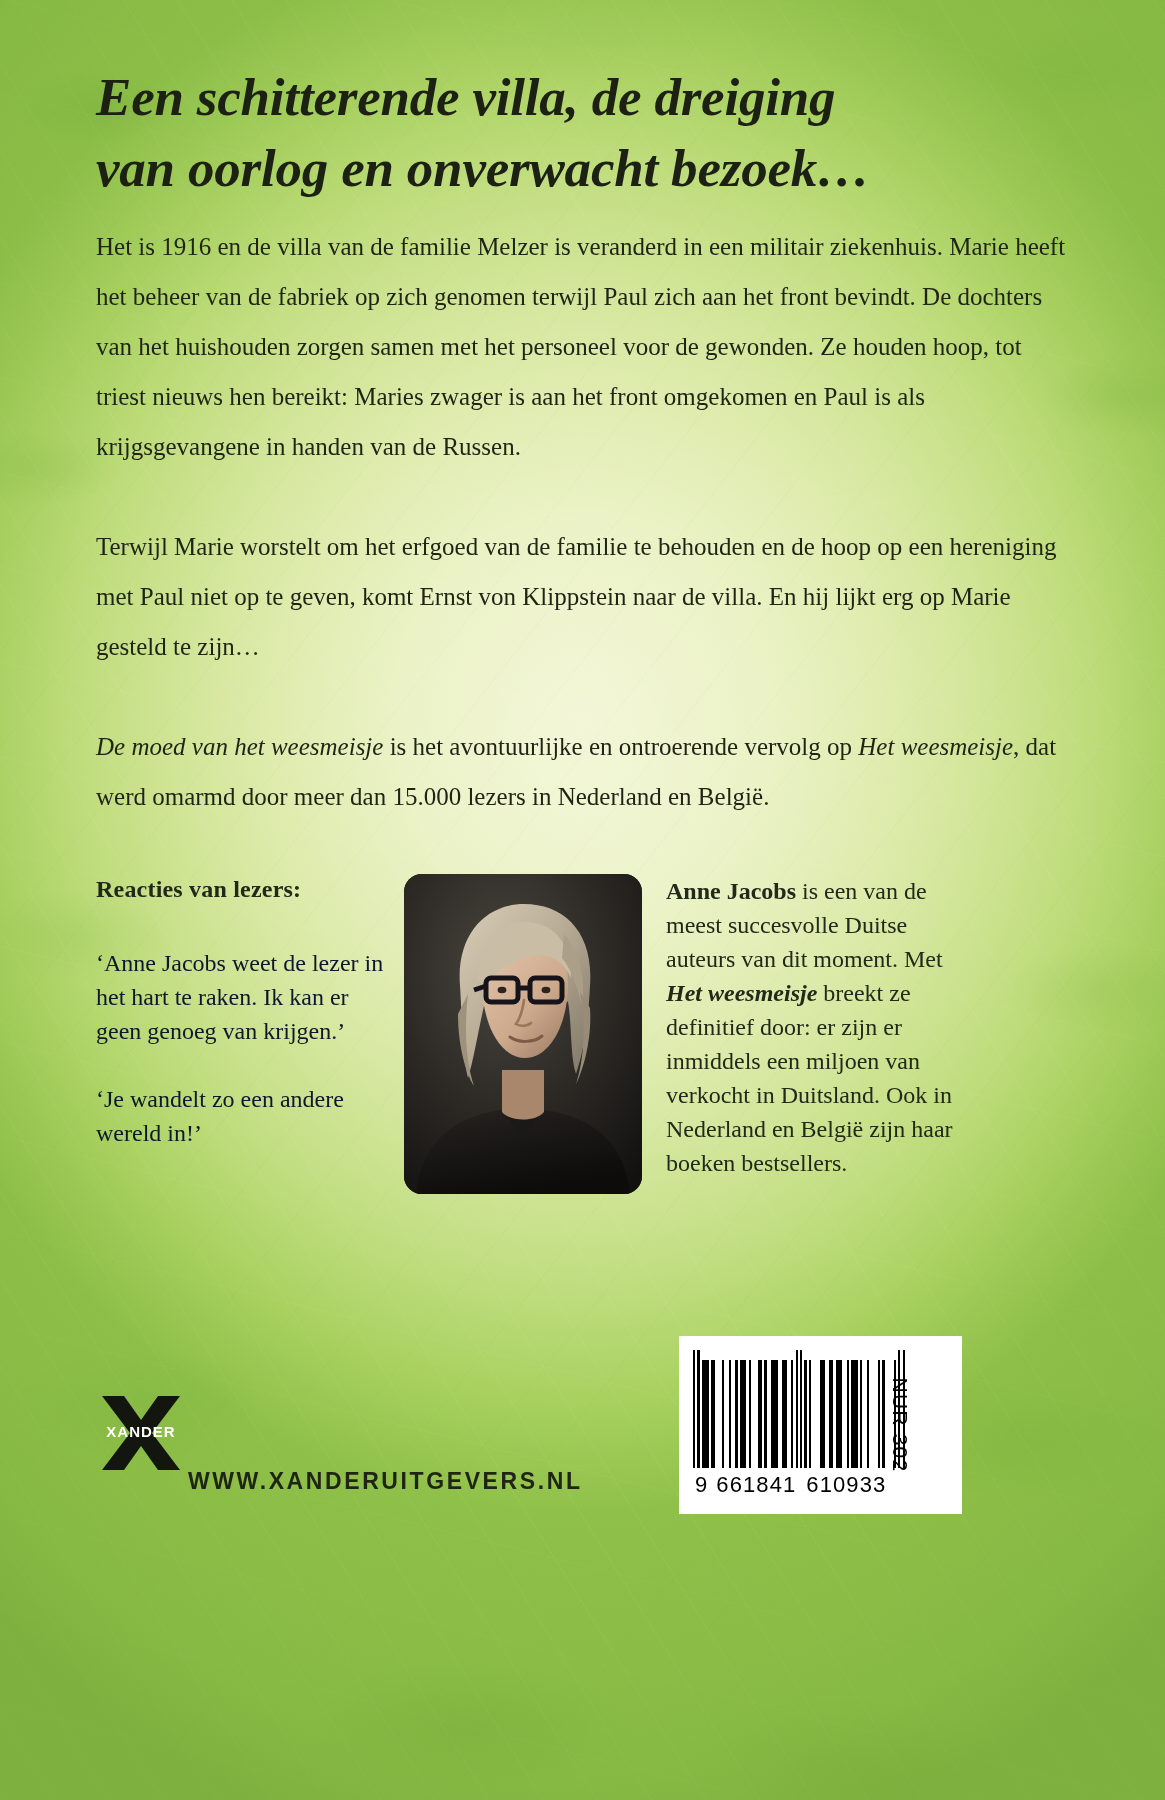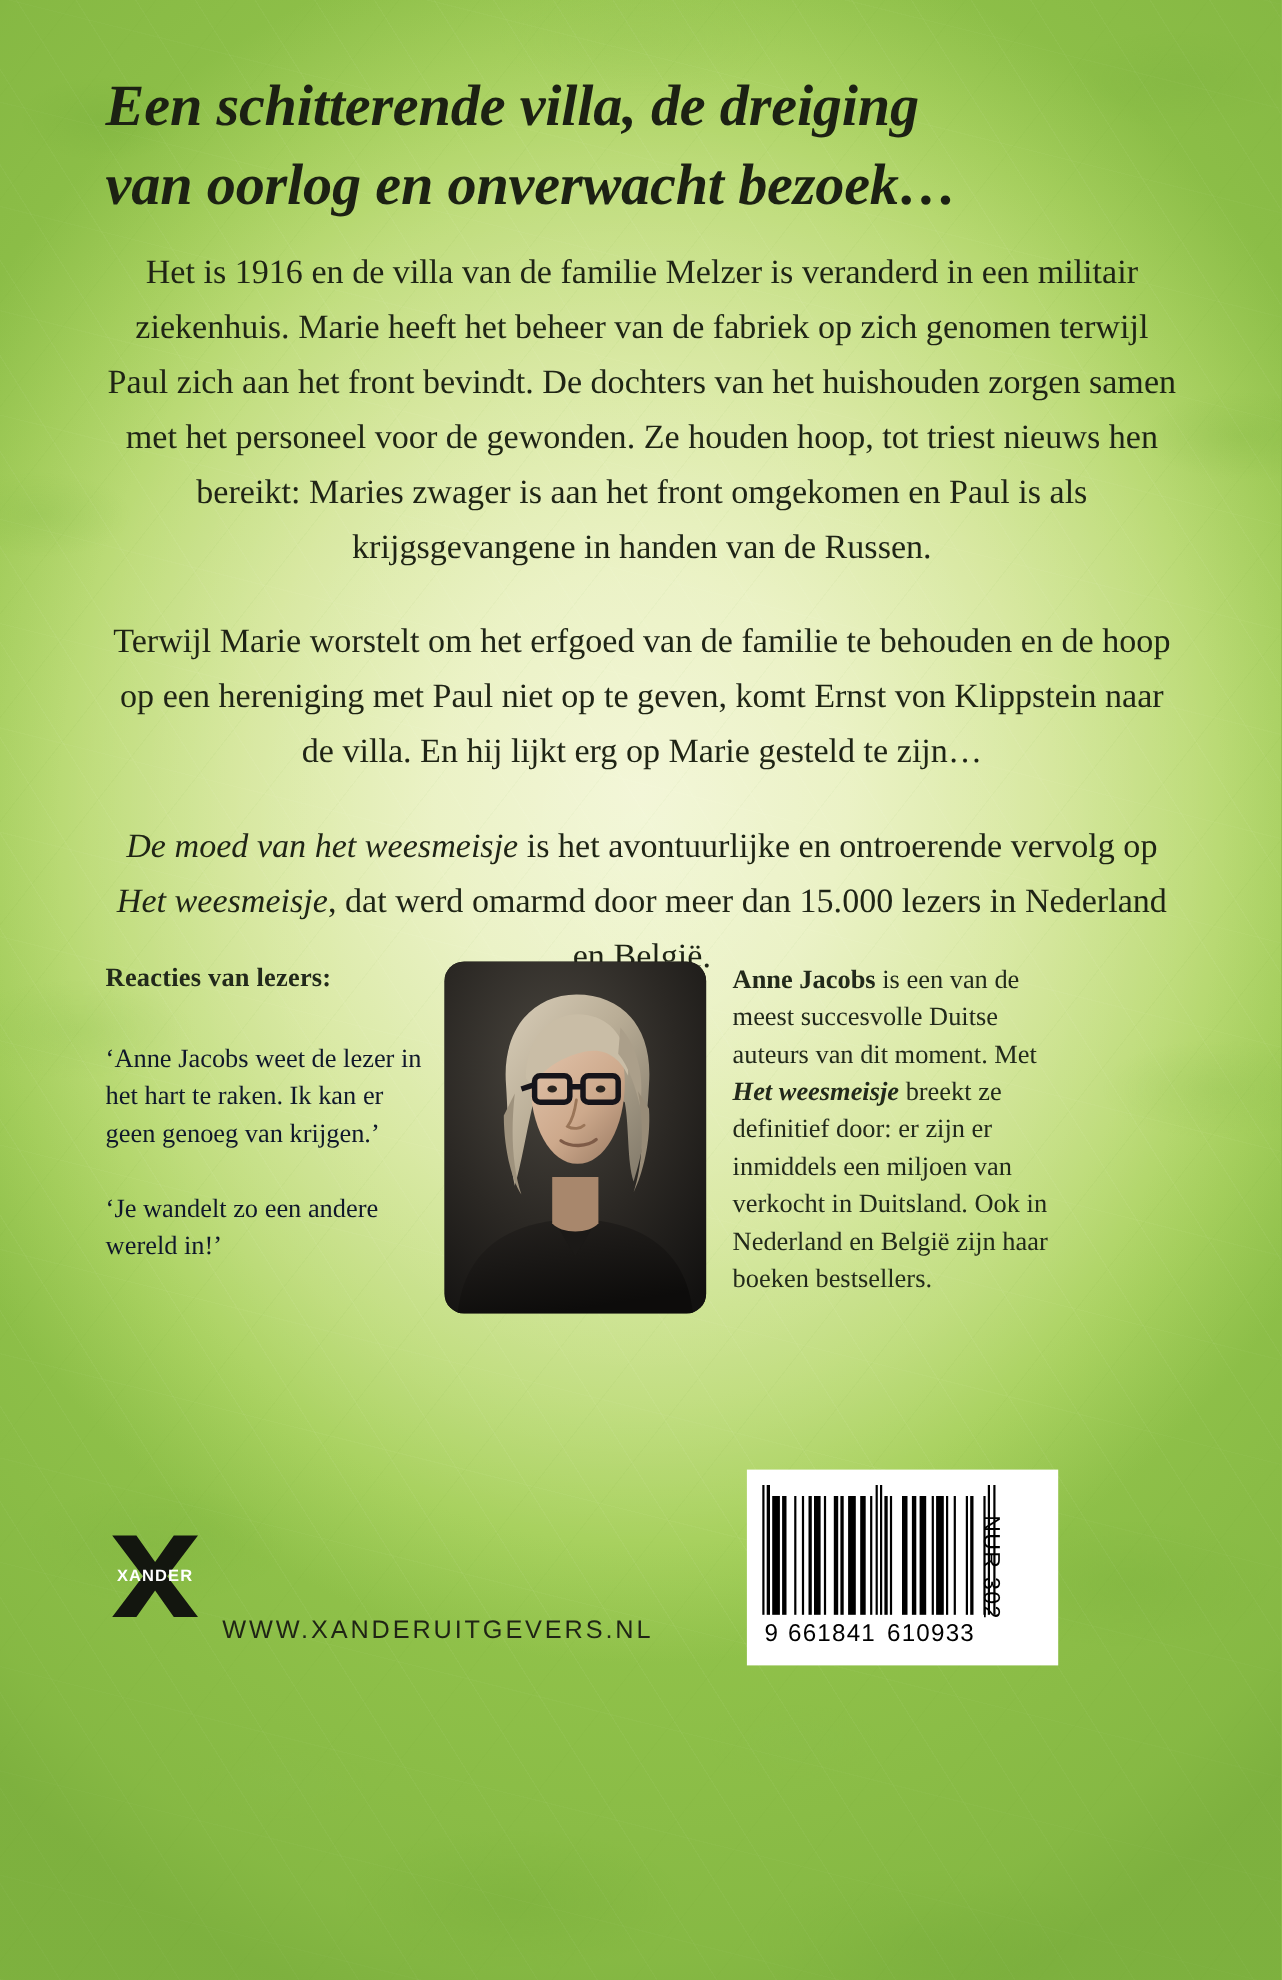--- a/index.html
+++ b/index.html
@@ -85,28 +85,27 @@
     letter-spacing: -0.2px;
   }
   .headline .hl { display: block; white-space: nowrap; }
 
   
   .blurb {
     position: absolute;
     left: 96px;
     top: 222px;
     width: 975px;
-    text-align: center;
     color: #1f2415;
     font-family: "Liberation Serif", "DejaVu Serif", serif;
-    font-size: 31px;
+    font-size: 25px;
     line-height: 50px;
   }
   .blurb p { margin: 0; }
-  .blurb p + p { margin-top: 36px; }
+  .blurb p + p { margin-top: 50px; }
   .blurb i { font-style: italic; }
 
   
   .lower { position: absolute; left: 0; top: 864px; width: 1165px; height: 460px; }
 
   .reactions {
     position: absolute;
     left: 96px;
     top: 10px;
     width: 300px;
@@ -158,27 +157,27 @@
     position: absolute;
     left: 98px;
     top: 1390px;
     width: 86px;
     height: 86px;
   }
   .logo svg { display: block; }
 
   .weburl {
     position: absolute;
-    left: 202px;
+    left: 188px;
     top: 1468px;
     font-family: "Liberation Sans", "DejaVu Sans", sans-serif;
     font-size: 23px;
     letter-spacing: 2.6px;
     color: #1f2415;
-    font-weight: 400;
+    font-weight: 700;
   }
 
   .barcode-box {
     position: absolute;
     left: 679px;
     top: 1336px;
     width: 283px;
     height: 178px;
     background: #ffffff;
     display: flex;

